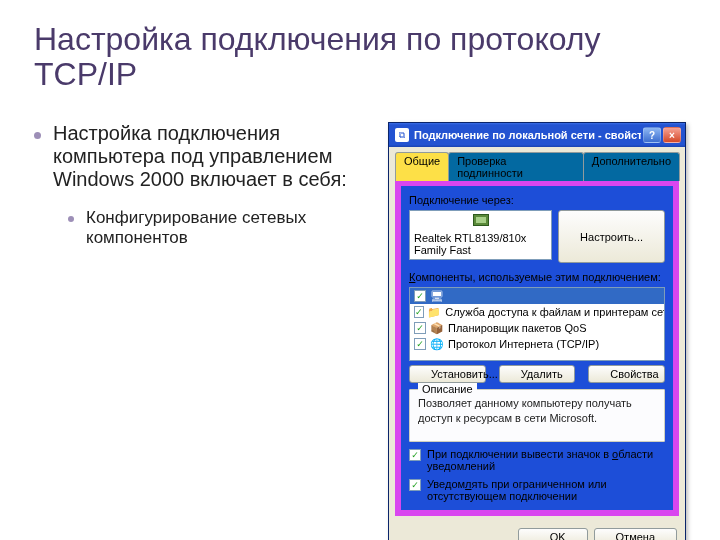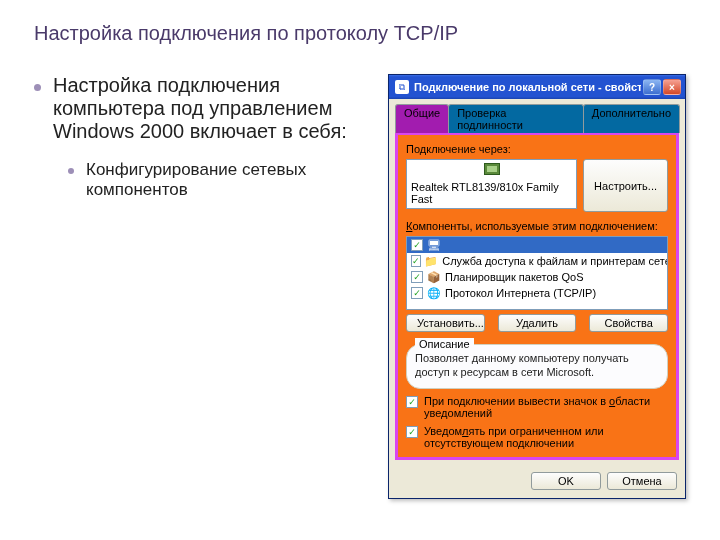--- a/index.html
+++ b/index.html
@@ -8,21 +8,21 @@
     width: 720px;
     height: 540px;
     background: #fff;
     font-family: Arial, sans-serif;
     color: #000;
     position: relative;
     overflow: hidden;
   }
   .slide { padding: 20px 34px; }
   .title {
-    font-size: 20px;
+    font-size: 32px;
     color: #4a3a6a;
     margin: 2px 0 30px 0;
     line-height: 1.1;
     font-weight: 400;
   }
   .columns { display: flex; gap: 20px; }
   .left { flex: 1; font-size: 20px; color: #222; }
   .bullet1 { display: flex; margin-bottom: 17px; }
   .dot {
     width: 7px; height: 7px; border-radius: 50%;
@@ -67,61 +67,61 @@
   .tabs { display: flex; position: relative; top: 1px; }
   .tab {
     background: #0369a1;
     border: 1px solid #919b9c;
     border-bottom: none;
     padding: 2px 8px;
     font-size: 11px;
     border-radius: 3px 3px 0 0;
     margin-right: -1px;
   }
-  .tab.active { background: #a21caf; z-index: 2; position: relative; }
+  .tab.active { background: #fde047; z-index: 2; position: relative; }
   .tab-panel {
-    border: 3px solid #d946ef;
-    background: #f97316;
+    border: 6px solid #d946ef;
+    background: #1d4ed8;
     padding: 8px;
   }
   .label-small { font-size: 11px; margin-bottom: 4px; }
   .conn-row {
     display:flex; align-items:center; gap:6px;
     border:1px solid #7f9db9; background:#fff; padding:3px 4px;
     margin-bottom: 3px;
     flex-direction: column;
   }
   .nic-icon {
     width:16px; height:12px; background:#5a8a3a;
     border:1px solid #2d5a1d; position:relative;
   }
   .nic-icon:before{content:"";position:absolute;left:2px;top:2px;width:10px;height:6px;background:#a8d088;}
   .btn {
     background: linear-gradient(#fdfdfd,#ece9d8);
     border: 1px solid #919b9c;
     border-radius: 3px;
-    padding: 2px 10px;
+    padding: 2px 21px;
     font-size: 11px;
     font-family: Tahoma, sans-serif;
     min-width: 70px;
-    text-align:center;
+    text-align:right;
   }
   .btn-row { display:flex; gap:13px; margin-top:4px; margin-bottom:6px; }
   .listbox { border:1px solid #7f9db9; background:#fff; height:74px; overflow:hidden; }
   .list-item {
     display:flex; align-items:center; gap:4px; padding:1px 4px;
     font-size: 11px; white-space:nowrap; overflow:hidden;
   }
   .list-item.selected { background:#316ac5; color:#fff; }
   .chk { width:12px; height:12px; border:1px solid #7f9db9; background:#fff;
     display:inline-flex; align-items:center; justify-content:center; font-size:9px; color:#21a121;}
   .mini-icon { width:14px; height:14px; display:inline-flex; align-items:center; justify-content:center; font-size:11px; }
   .group {
-    border:1px solid #d0d0bf; border-radius:14px; padding:6px 8px 8px;
-    margin-top:12px; position:relative; background:#fcfcfe;
+    border:1px solid #d0d0bf; border-radius:1px; padding:6px 8px 16px;
+    margin-top:6px; position:relative; background:#fcfcfe;
   }
   .group-title {
     position:absolute; top:-7px; left:8px; background:#fcfcfe;
     padding:0 4px; font-size:11px;
   }
   .desc-text { font-size:11px; color:#222; line-height:1.3; }
   .chk-row { display:flex; gap:6px; font-size:11px; margin-top:6px; align-items:flex-start; }
   .chk-row .chk { flex:none; margin-top:1px; }
   .dlg-btns { display:flex; justify-content:flex-end; gap:6px; padding:6px 8px 8px; }
   .underline { text-decoration: underline; }

